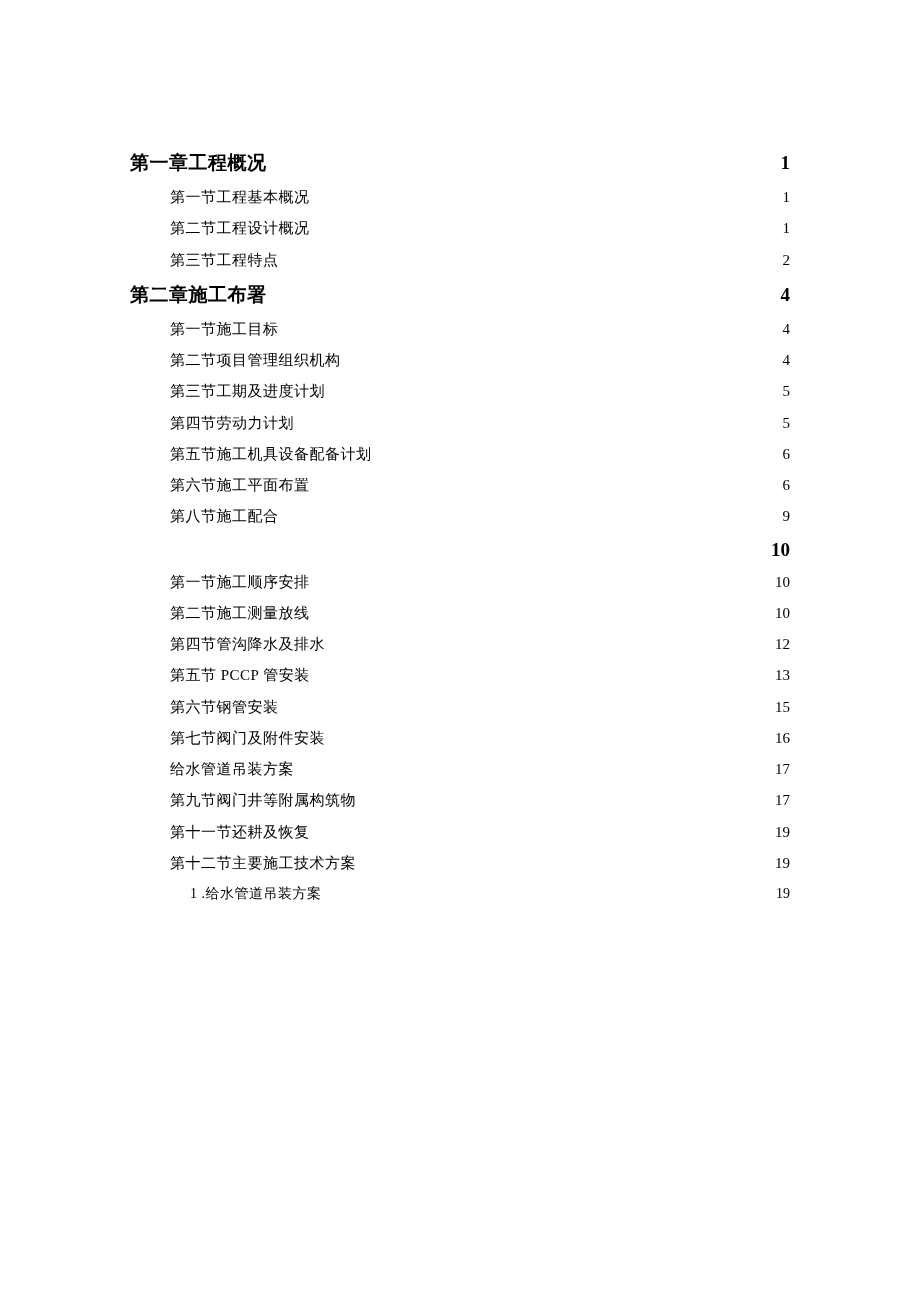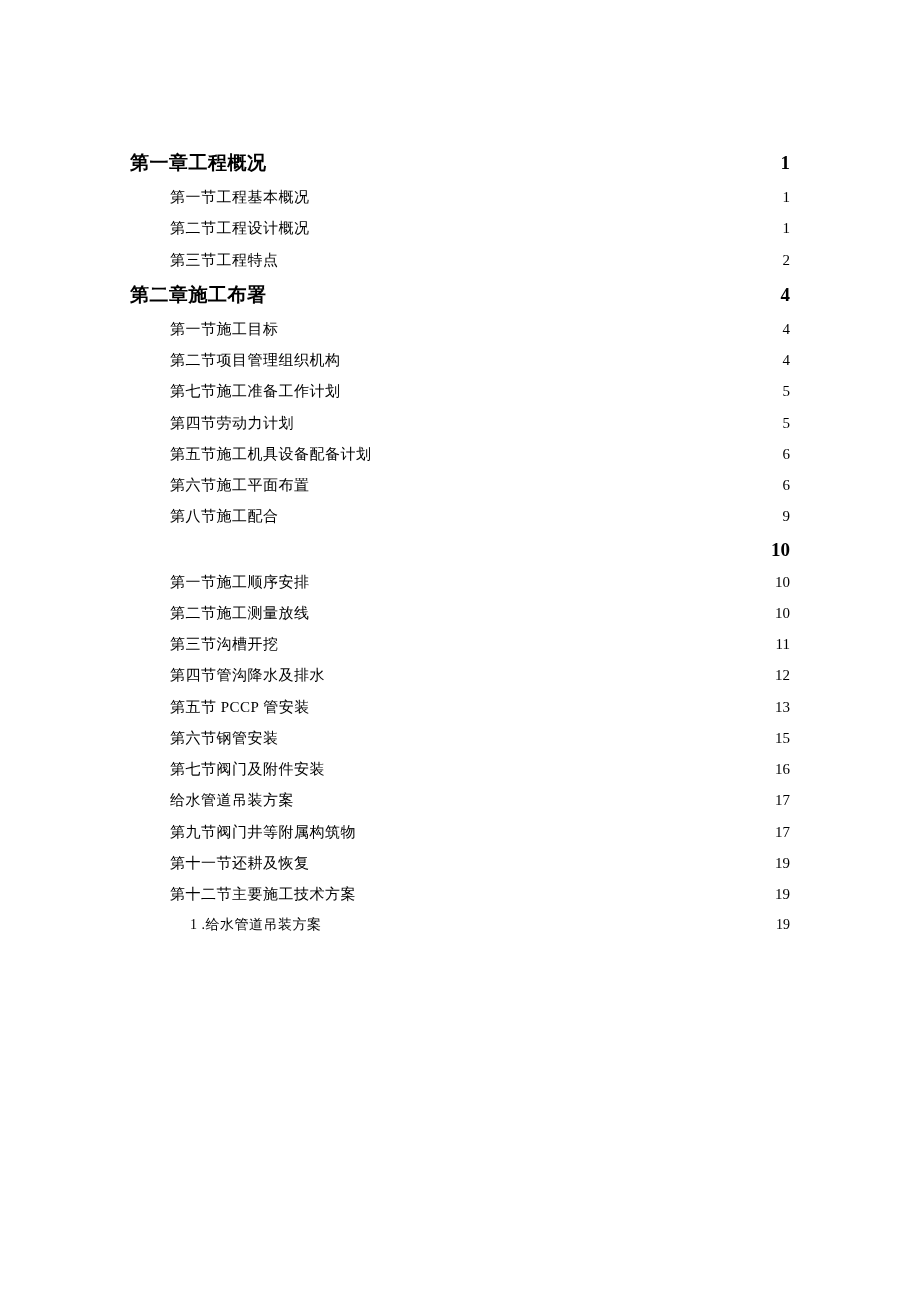--- a/index.html
+++ b/index.html
@@ -116,21 +116,21 @@
       <span class="toc-title">第一节施工目标</span>
       <span class="toc-dots"></span>
       <span class="toc-page">4</span>
     </div>
     <div class="toc-entry level-2">
       <span class="toc-title">第二节项目管理组织机构</span>
       <span class="toc-dots"></span>
       <span class="toc-page">4</span>
     </div>
     <div class="toc-entry level-2">
-      <span class="toc-title">第七节施工准备工作计划</span>
+      <span class="toc-title">第三节工期及进度计划</span>
       <span class="toc-dots"></span>
       <span class="toc-page">5</span>
     </div>
     <div class="toc-entry level-2">
       <span class="toc-title">第四节劳动力计划</span>
       <span class="toc-dots"></span>
       <span class="toc-page">5</span>
     </div>
     <div class="toc-entry level-2">
       <span class="toc-title">第五节施工机具设备配备计划</span>
@@ -154,25 +154,20 @@
     </div>
     <div class="toc-entry level-2">
       <span class="toc-title">第一节施工顺序安排</span>
       <span class="toc-dots"></span>
       <span class="toc-page">10</span>
     </div>
     <div class="toc-entry level-2">
       <span class="toc-title">第二节施工测量放线</span>
       <span class="toc-dots"></span>
       <span class="toc-page">10</span>
-    </div>
-    <div class="toc-entry level-2">
-      <span class="toc-title">第三节沟槽开挖</span>
-      <span class="toc-dots"></span>
-      <span class="toc-page">11</span>
     </div>
     <div class="toc-entry level-2">
       <span class="toc-title">第四节管沟降水及排水</span>
       <span class="toc-dots"></span>
       <span class="toc-page">12</span>
     </div>
     <div class="toc-entry level-2">
       <span class="toc-title">第五节 PCCP 管安装</span>
       <span class="toc-dots"></span>
       <span class="toc-page">13</span>

